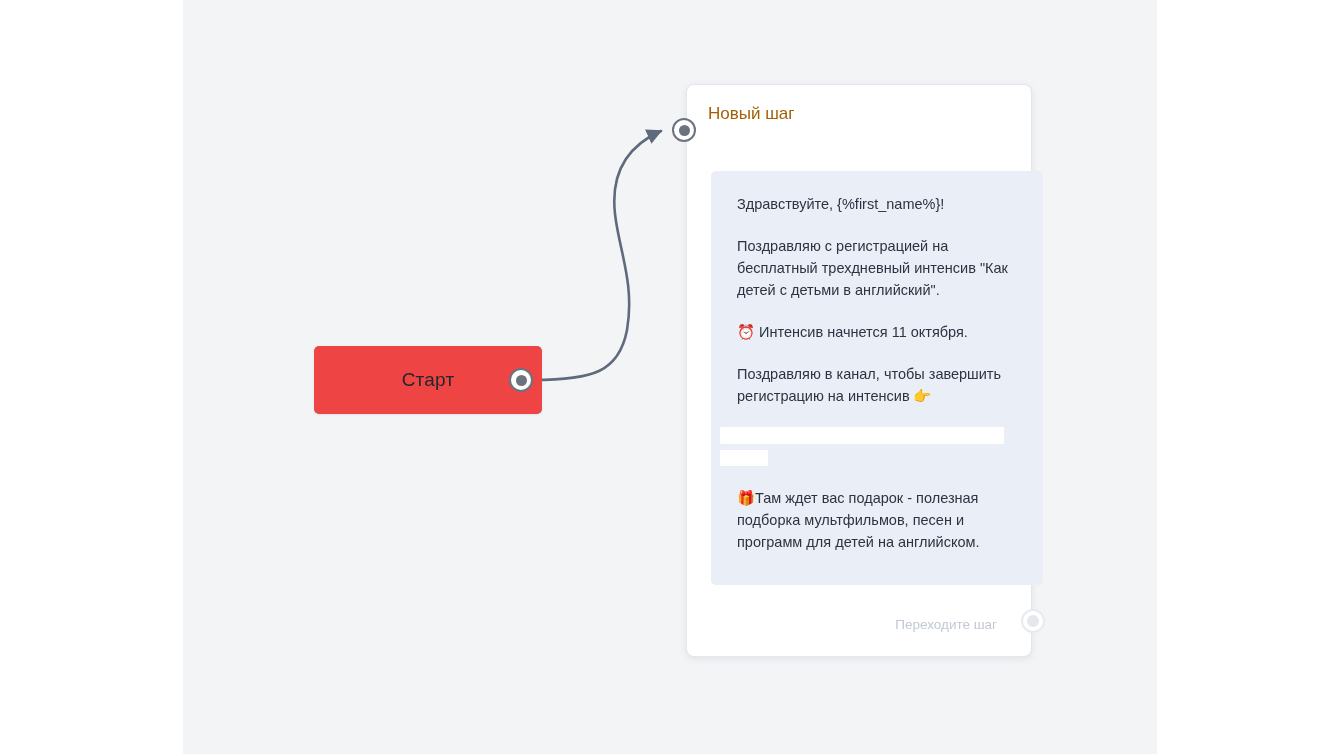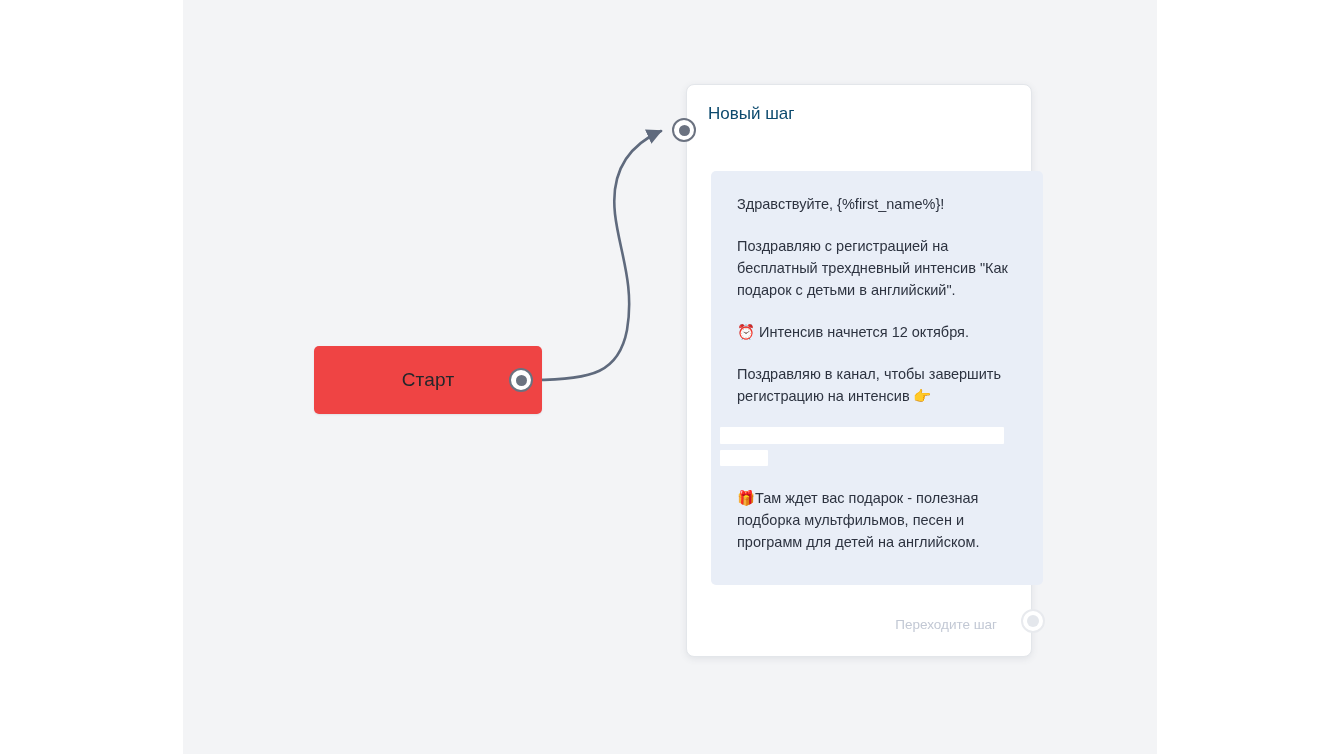--- a/index.html
+++ b/index.html
@@ -122,21 +122,21 @@
     border-radius: 8px;
     box-sizing: border-box;
     box-shadow: 0 2px 7px rgba(70,80,100,0.10);
   }
 
   #step-title {
     position: absolute;
     left: 21px;
     top: 19px;
     font-size: 17px;
-    color: #0c4a6e;
+    color: #a16207;
   }
 
   
   #message-bubble {
     position: absolute;
     left: 24px;
     top: 86px;
     width: 332px;
     background: #e9eef7;
     border-radius: 5px;
@@ -204,22 +204,22 @@
     <div class="port" id="start-out-port">
       <div class="dot"></div>
     </div>
 
     <div id="step-card">
 
       <div id="step-title">Новый шаг</div>
 
       <div id="message-bubble">
         <p>Здравствуйте, {%first_name%}!</p>
-        <p>Поздравляю с регистрацией на бесплатный трехдневный интенсив "Как подарок с детьми в английский".</p>
-        <p>⏰ Интенсив начнется 12 октября.</p>
+        <p>Поздравляю с регистрацией на бесплатный трехдневный интенсив "Как детей с детьми в английский".</p>
+        <p>⏰ Интенсив начнется 11 октября.</p>
         <p>Поздравляю в канал, чтобы завершить регистрацию на интенсив 👉</p>
         <p style="height:44px;margin-bottom:16px;"></p>
         <p>🎁Там ждет вас подарок - полезная подборка мультфильмов, песен и программ для детей на английском.</p>
       </div>
 
       <div id="next-step-label">Переходите шаг</div>
     </div>
 
     <div class="port" id="step-in-port">
       <div class="dot"></div>

